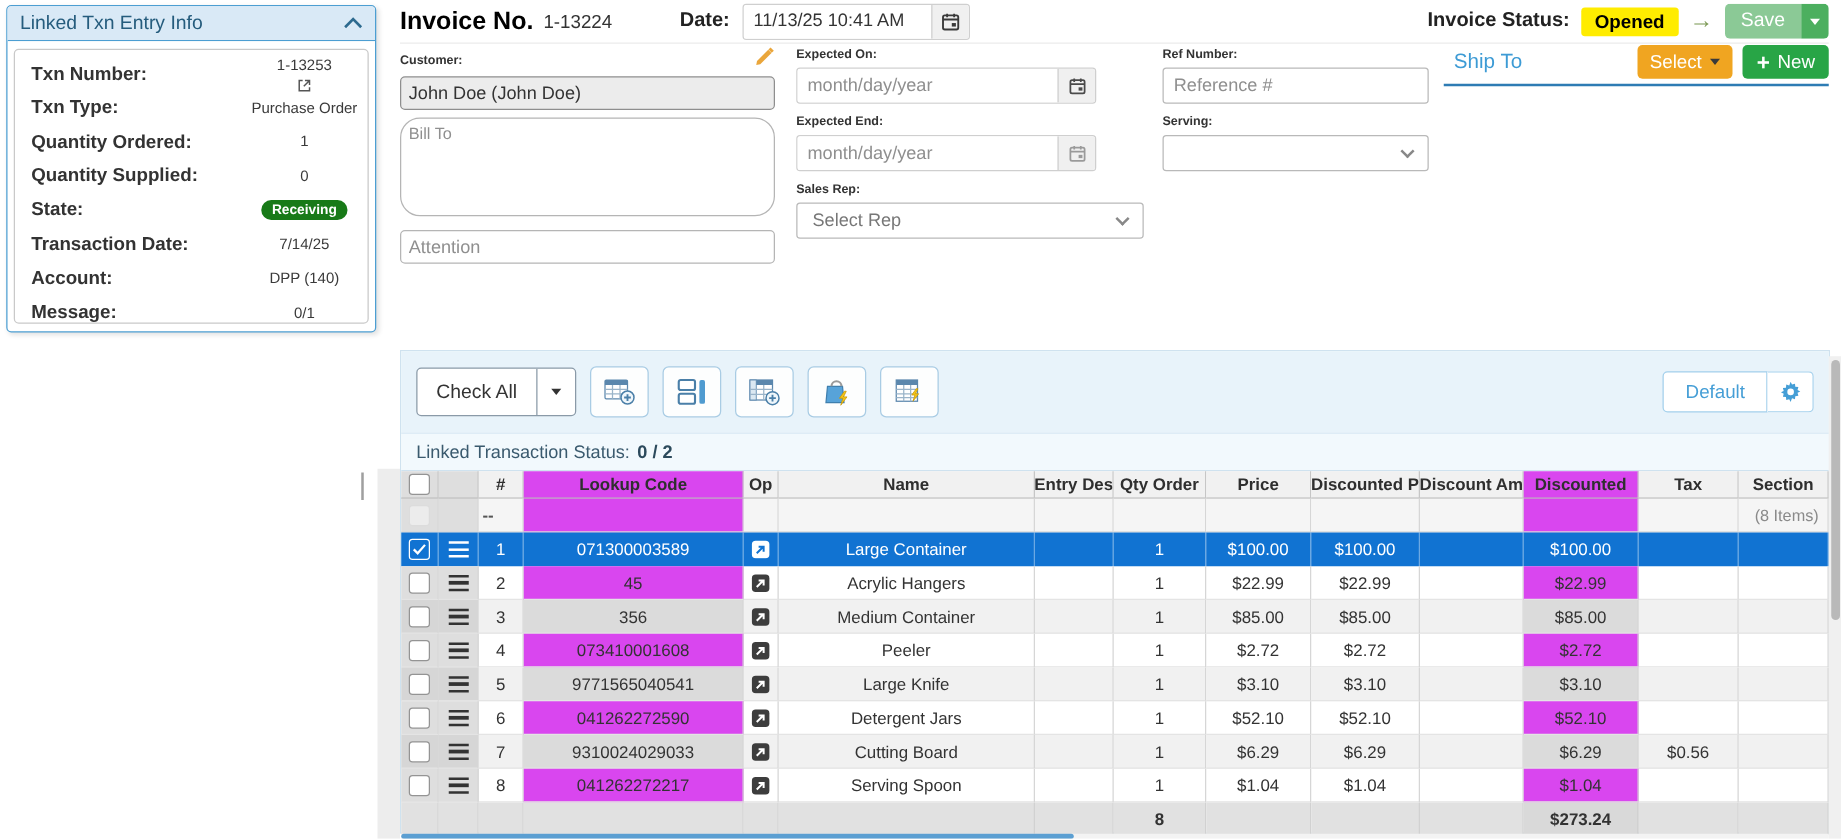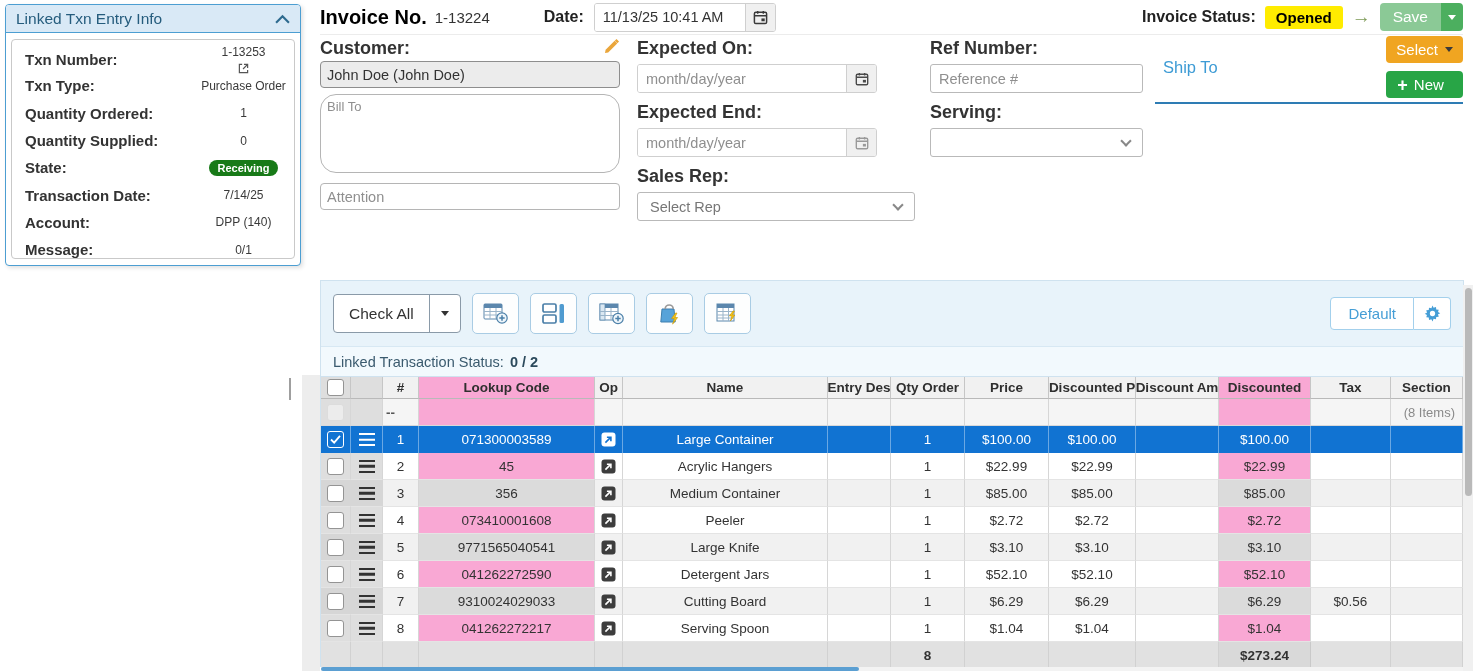--- a/index.html
+++ b/index.html
@@ -41,21 +41,21 @@
   .badge-opened { background:#ffec00; color:#000; font-weight:bold; font-size:15px;
                   padding:3px 11px; border-radius:3px; }
   .arrow-right { color:#7d9a56; font-size:19px; }
   .save-split { display:flex; border-radius:4px; overflow:hidden; cursor:pointer; }
   .save-main { background:#8bc996; color:#fff; font-size:15.5px; padding:5px 13px; }
   .save-caret { background:#4caf5f; width:22px; display:flex; align-items:center; justify-content:center; }
   .tri-down { width:0; height:0; border-left:4.5px solid transparent;
               border-right:4.5px solid transparent; border-top:5px solid #fff; }
 
   
-  .lblb { font-weight:bold; font-size:18px; color:#333; }
+  .lblb { font-weight:bold; font-size:10px; color:#333; }
   ::placeholder { color:#8f8f8f; opacity:1; }
   .col-customer { position:absolute; left:320px; top:38px; width:300px; }
   .lbl-row { display:flex; align-items:center; height:20px; }
   .edit-pencil { margin-left:auto; cursor:pointer; }
   .customer-in { width:100%; height:27px; background:#ececec; border:1px solid #8e8e8e;
                  border-radius:4px; padding:0 6px; font-size:14.5px; color:#333; margin-top:3px;
                  font-family:inherit; }
   .billto { width:100%; height:79px; border:1px solid #b5b5b5; border-radius:16px; margin-top:6px;
             padding:4px 6px; font-size:13px; resize:none; font-family:inherit; color:#555; }
   .attention { width:100%; height:27px; border:1px solid #b5b5b5; border-radius:4px; margin-top:6px;
@@ -73,21 +73,21 @@
   .col-right { position:absolute; left:930px; top:38px; width:215px; }
   .ref-in { width:213px; height:29px; border:1px solid #b9b9b9; border-radius:3px;
             padding:0 8px; font-size:14.5px; font-family:inherit; margin-bottom:9px; }
   .season-select { width:213px; }
 
   
   .shipto { position:absolute; left:1155px; top:36px; width:308px; }
   .shipto-head { display:flex; align-items:center; border-bottom:2px solid #2e7cb4;
                  padding-bottom:4px; }
   .shipto-title { font-size:16.5px; color:#3d9bd5; padding-left:8px; }
-  .shipto-btns { margin-left:auto; display:flex; gap:8px;flex-direction:column; }
+  .shipto-btns { margin-left:auto; display:flex; gap:8px; }
   .btn-select { background:#f0a521; color:#fff; font-size:15px; border:none; border-radius:4px;
                 height:27px; padding:0 10px; display:flex; align-items:center; gap:7px; cursor:pointer;
                 font-family:inherit; }
   .btn-select .tri-down { border-top-color:#3a3a3a; }
   .btn-new { background:#28a546; color:#fff; font-size:15px; border:none; border-radius:4px;
              height:27px; padding:0 11px; display:flex; align-items:center; gap:6px; cursor:pointer;
              font-family:inherit; }
   .plus-glyph { font-size:18px; font-weight:bold; line-height:1; }
 
   
@@ -120,21 +120,21 @@
   .grow { display:grid; grid-template-columns:var(--cols); }
   .gc { display:flex; align-items:center; justify-content:center; overflow:hidden;
         white-space:nowrap; border-right:1px solid #d6d6d6; font-size:13.5px; color:#333;
         height:27px; }
   .ghead .gc { background:#f1f1f1; font-weight:bold; height:22px;
                border-right:1px solid #c6c6c6; border-bottom:1px solid #b9b9b9; color:#2f2f2f; }
   .gfilter .gc { background:#f5f5f5; border-bottom:1px solid #d9d9d9; }
   .gfilter .c2 { justify-content:flex-start; padding-left:3px; font-weight:bold; color:#555; }
   .gfilter .c13 { justify-content:flex-end; padding-right:7px; color:#8a8a8a; font-size:13px; }
   .grow .c0, .grow .c1 { background:#dedede; }
-  .grow .c3, .grow .c11 { background:#f9a8d4; }
+  .grow .c3, .grow .c11 { background:#d946ef; }
   .grow.alt .gc { background:#f1f1f1; }
   .grow.alt .c0, .grow.alt .c1 { background:#d6d6d6; }
   .grow.alt .c3, .grow.alt .c11 { background:#dbdbdb; }
   .gbody .gc { border-bottom:1px solid #e4e4e4; }
   .grow.sel .gc { background:#1173d2 !important; color:#fff;
                   border-right:1px solid rgba(255,255,255,.38); border-bottom:none; }
   .gfoot .gc { background:#e1e1e1; border-right:1px solid rgba(0,0,0,.07); height:26px; }
   .gfoot .c11 { background:#d9d9d9; }
   .gfoot .bold { font-weight:bold; }
   .cb { width:17px; height:17px; border:1px solid #949494; border-radius:3px; background:#fff;

